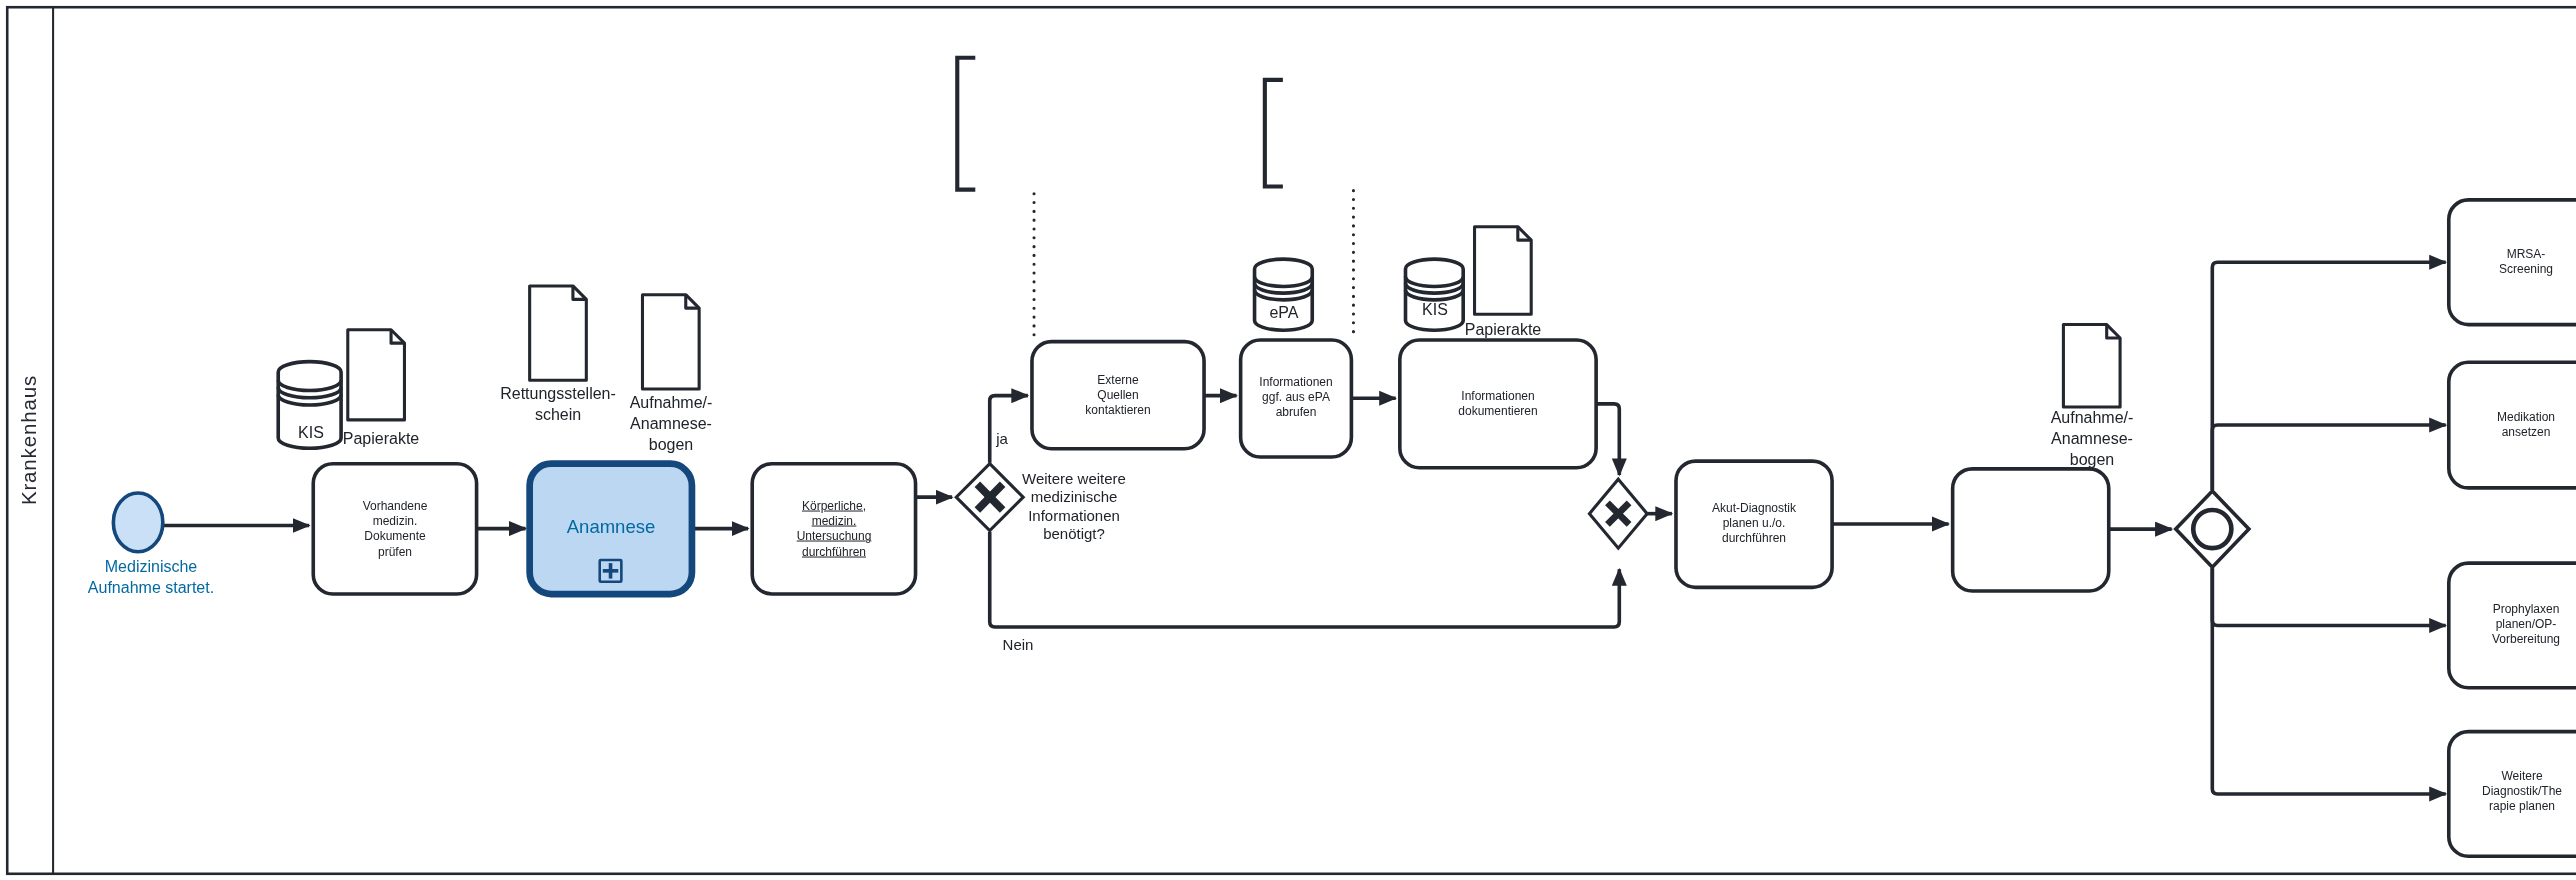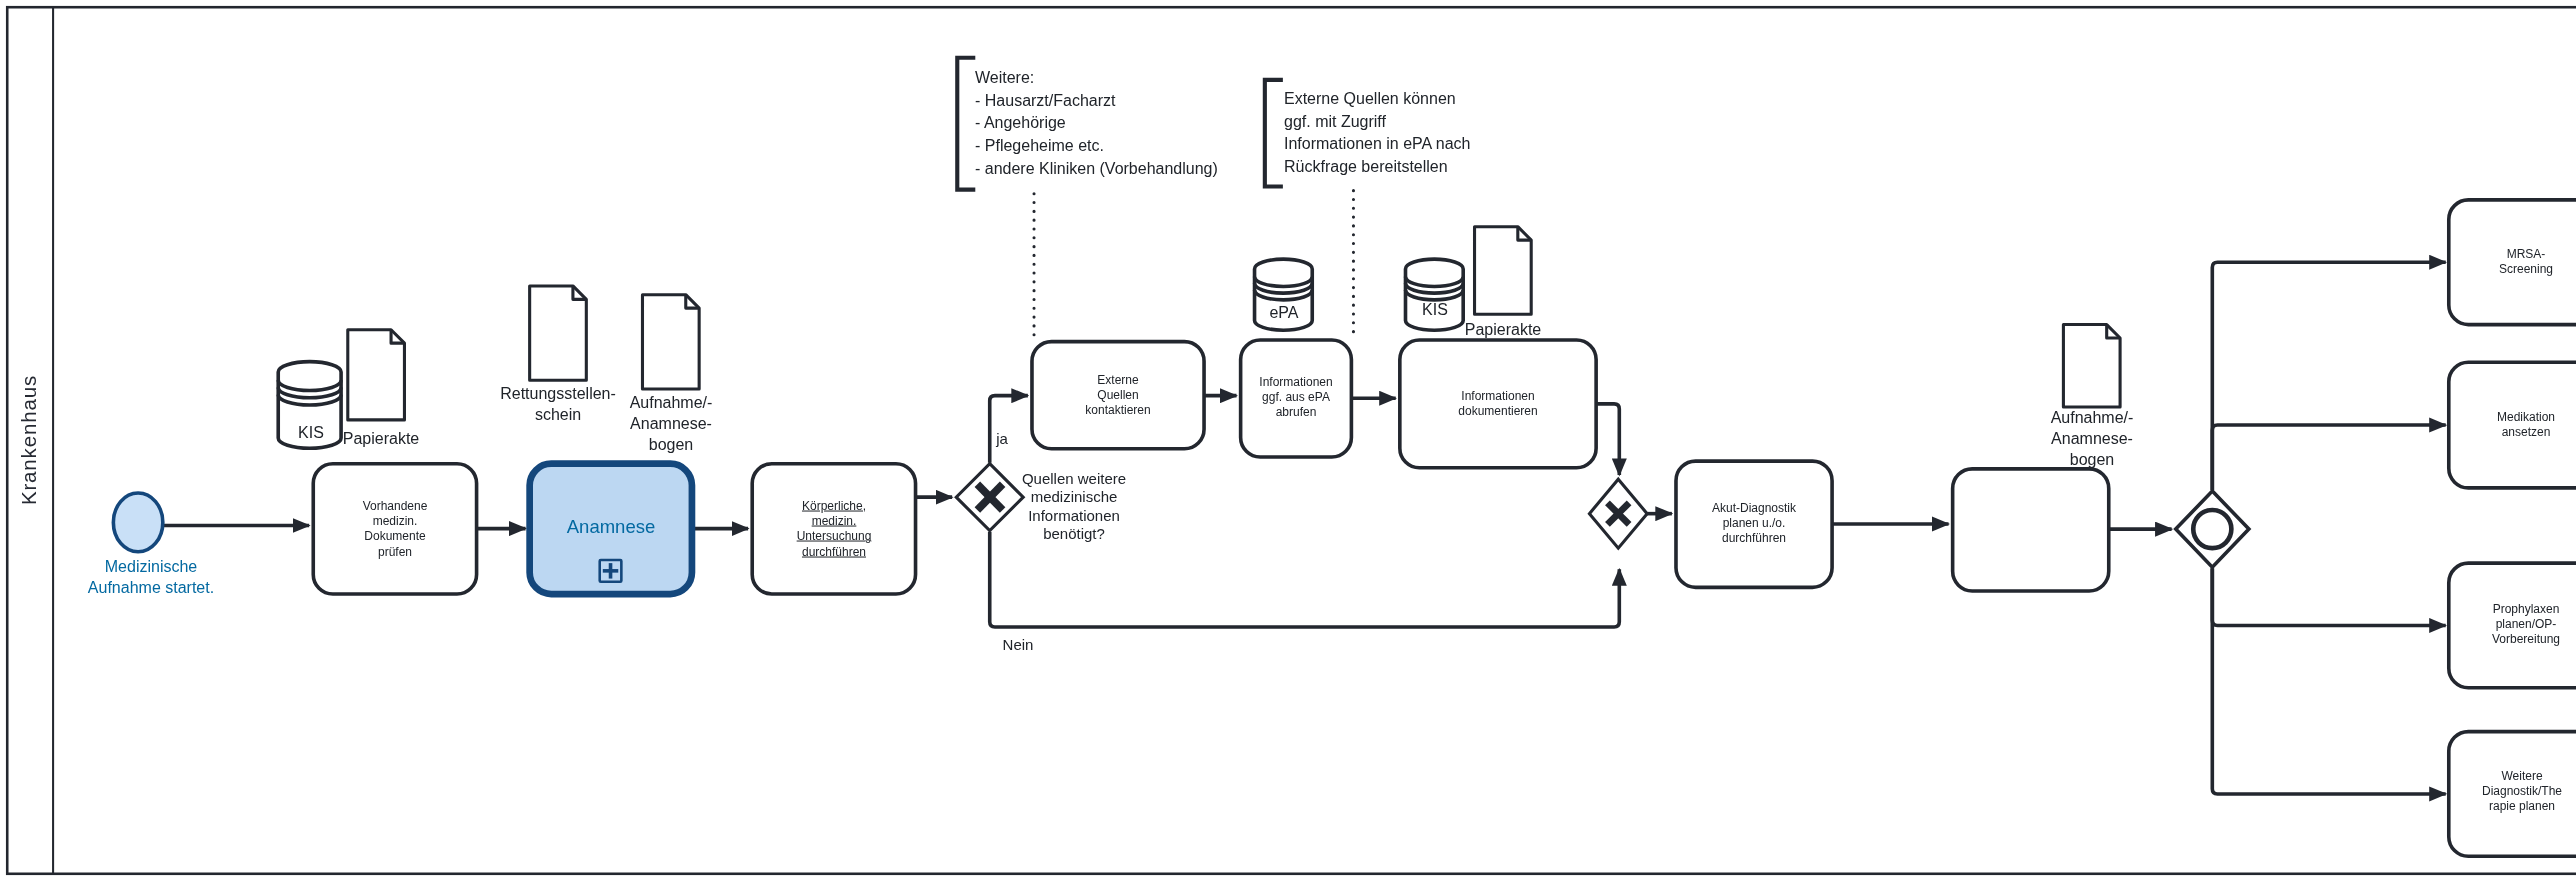--- a/index.html
+++ b/index.html
@@ -191,21 +191,21 @@
 Screening</div>
   <div class="lbl" style="left:2526px;top:425px;">Medikation
 ansetzen</div>
   <div class="lbl" style="left:2526px;top:625px;">Prophylaxen
 planen/OP-
 Vorbereitung</div>
   <div class="lbl" style="left:2522px;top:792px;">Weitere
 Diagnostik/The
 rapie planen</div>
 
-  <div class="lbl q" style="left:1074px;top:507px;">Quellen weitere
+  <div class="lbl q" style="left:1074px;top:507px;">Weitere weitere
 medizinische
 Informationen
 benötigt?</div>
   <div class="lbl q" style="left:1002px;top:439px;">ja</div>
   <div class="lbl q" style="left:1018px;top:645px;">Nein</div>
 
   <div class="lbl small" style="left:311px;top:433px;">KIS</div>
   <div class="lbl small" style="left:1284px;top:313px;">ePA</div>
   <div class="lbl small" style="left:1435px;top:310px;">KIS</div>
 
@@ -213,24 +213,15 @@
   <div class="lbl small" style="left:558px;top:405px;">Rettungsstellen-
 schein</div>
   <div class="lbl small" style="left:671px;top:424px;">Aufnahme/-
 Anamnese-
 bogen</div>
   <div class="lbl small" style="left:1503px;top:330px;">Papierakte</div>
   <div class="lbl small" style="left:2092px;top:439px;">Aufnahme/-
 Anamnese-
 bogen</div>
 
-  <div class="lbl-left" style="left:975px;top:124px;">Weitere:
-- Hausarzt/Facharzt
-- Angehörige
-- Pflegeheime etc.
-- andere Kliniken (Vorbehandlung)</div>
-  <div class="lbl-left" style="left:1284px;top:133px;">Externe Quellen können
-ggf. mit Zugriff
-Informationen in ePA nach
-Rückfrage bereitstellen</div>
 
 </div>
 
 
 </body></html>

